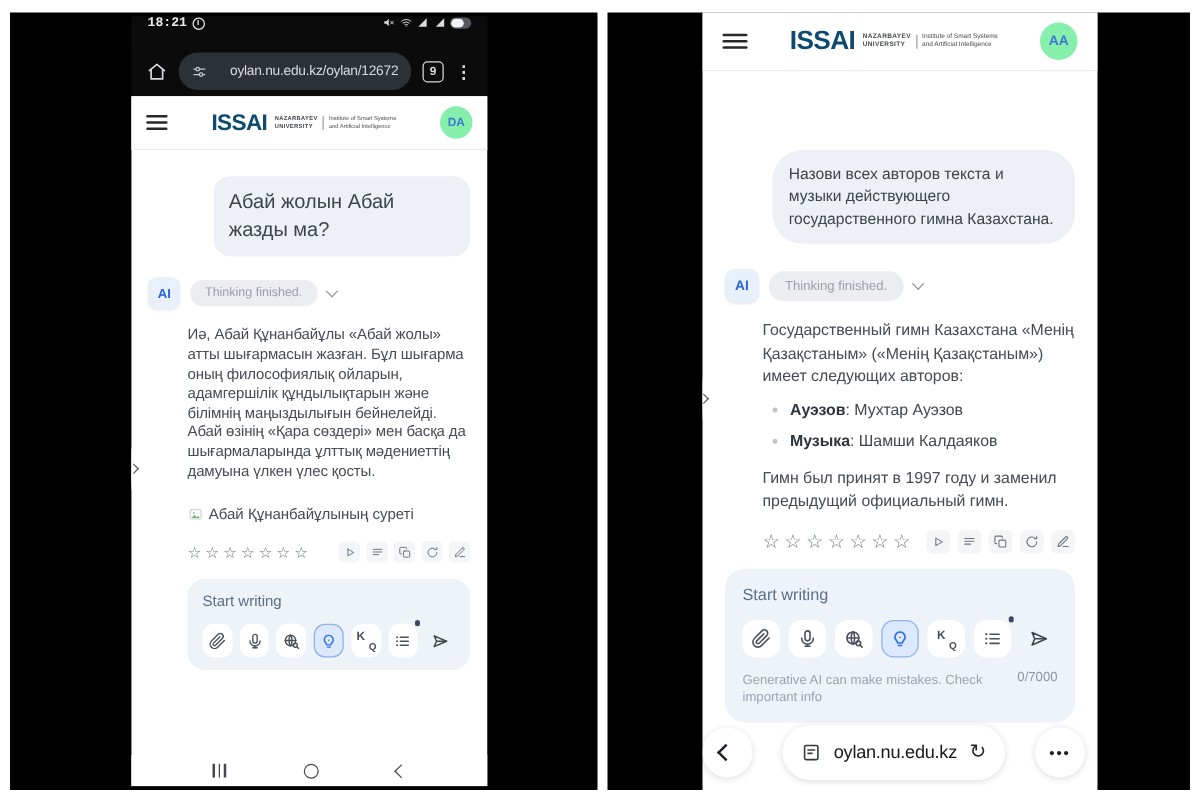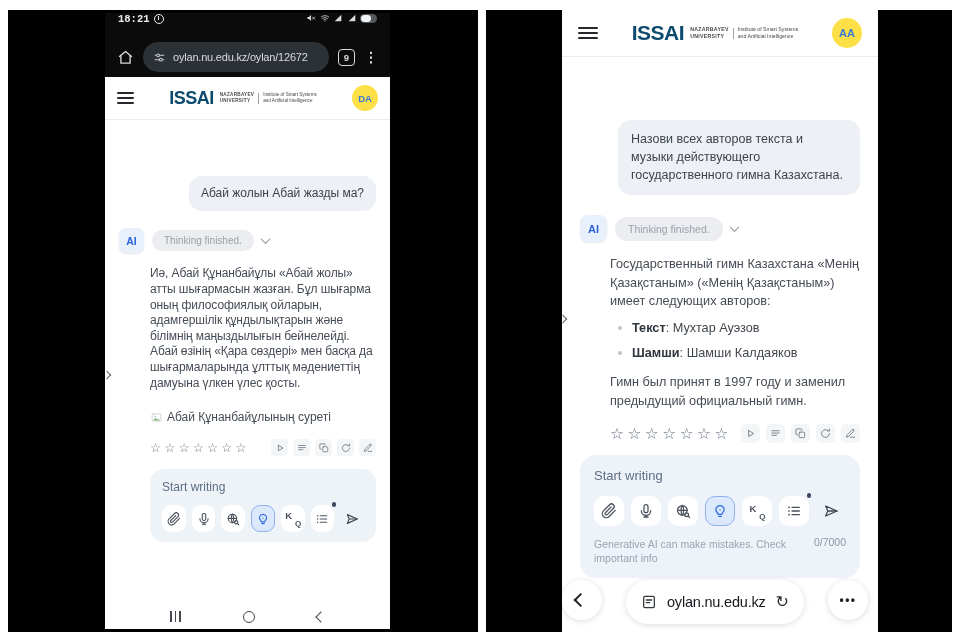--- a/index.html
+++ b/index.html
@@ -21,21 +21,21 @@
   .sb-left { display:flex; align-items:center; gap:4px; }
   .sb-clock { width:10px; height:10px; border:1.3px solid #e9ebee; border-radius:50%; position:relative; }
   .sb-clock::after { content:""; position:absolute; left:3.4px; top:1.4px; width:1.2px; height:3.4px; background:#e9ebee; }
   .sb-right { display:flex; align-items:center; gap:3.5px; color:#d9dce0; }
   .sb-right svg { width:10px; height:10px; }
   .battery { width:17px; height:9px; border-radius:4.5px; background:#55585c; position:relative; overflow:hidden; }
   .battery i { position:absolute; left:1px; top:1px; bottom:1px; width:10px; border-radius:3.5px; background:#f2f3f5; }
 
   .urlbar { height:40px; display:flex; align-items:center; gap:9px; padding:0 12px; background:#0b0b0b; }
   .urlbar .home { color:#d6d9dd; } .urlbar .home svg { width:17px; height:17px; }
-  .url-pill { flex:1; height:30px; background:#2c3136; border-radius:16px; display:flex; align-items:center; gap:7px; padding:0 10px; min-width:0; }
+  .url-pill { flex:1; height:30px; background:#2c3136; border-radius:16px; display:flex; align-items:center; gap:18px; padding:0 10px; min-width:0; }
   .url-pill svg { width:13px; height:13px; color:#c7cbd0; flex-shrink:0; }
   .url-text { color:#d7dade; font-size:11px; letter-spacing:-0.2px; white-space:nowrap; overflow:hidden; }
   .tab-box { width:17px; height:17px; border:1.6px solid #d6d9dd; border-radius:4px; color:#d6d9dd; font-size:9.5px; font-weight:bold; display:flex; align-items:center; justify-content:center; flex-shrink:0; }
   .menu-dots { color:#d6d9dd; font-size:14px; font-weight:bold; line-height:1; flex-shrink:0; }
 
   .webview { position:absolute; top:64px; left:0; right:0; bottom:0; background:#fff; display:flex; flex-direction:column; }
 
   
   .site-header { border-bottom:1px solid #ececec; display:flex; align-items:center; flex-shrink:0; background:#fff; }
   .hd-l { height:43px; padding:0 12px; }
@@ -45,30 +45,30 @@
   .burger i { height:2.2px; background:#26282b; border-radius:1px; }
   .logo-wrap { display:flex; align-items:center; gap:6px; flex:1; justify-content:center; }
   .logo-issai { font-weight:800; color:#0c4a6e; letter-spacing:-0.5px; }
   .hd-l .logo-issai { font-size:18px; } .hd-r .logo-issai { font-size:21px; }
   .logo-org { display:flex; align-items:center; gap:4px; }
   .org-a, .org-b { display:flex; flex-direction:column; color:#44484d; line-height:1.35; }
   .org-a { font-weight:bold; letter-spacing:0.3px; }
   .hd-l .org-a, .hd-l .org-b { font-size:4.6px; }
   .hd-r .org-a, .hd-r .org-b { font-size:5.2px; }
   .org-div { width:1px; height:11px; background:#9aa0a6; }
-  .avatar { border-radius:50%; background:#fde047; color:#3b79d6; font-weight:bold; display:flex; align-items:center; justify-content:center; flex-shrink:0; }
+  .avatar { border-radius:50%; background:#86efac; color:#3b79d6; font-weight:bold; display:flex; align-items:center; justify-content:center; flex-shrink:0; }
   .hd-l .avatar { width:26px; height:26px; font-size:9.5px; }
   .hd-r .avatar { width:30px; height:30px; font-size:11px; }
 
   
   .chat { flex:1; padding:0 14px; overflow:hidden; position:relative; }
   .row-user { display:flex; justify-content:flex-end; }
   .bubble { background:#edf0f4; border-radius:13px; color:#3d444c; }
   .chat-l .row-user { margin-top:21px; }
-  .chat-l .bubble { max-width:205px; padding:9px 12px; font-size:12px; line-height:1.45;margin-top:35px; }
+  .chat-l .bubble { max-width:205px; padding:9px 12px; font-size:16px; line-height:1.45; }
   .ai-row { display:flex; align-items:center; gap:8px; }
   .chat-l .ai-row { margin-top:17px; }
   .ai-badge { border-radius:7px; background:#e8f0fc; color:#2b63d9; font-weight:800; display:flex; align-items:center; justify-content:center; box-shadow:0 1px 2px rgba(0,0,0,.10); }
   .chat-l .ai-badge { width:25px; height:25px; font-size:10.5px; }
   .think-pill { background:#ebedf0; border-radius:12px; color:#9aa1aa; }
   .chat-l .think-pill { padding:5px 12px; font-size:10px; }
   .chev-d { width:7px; height:7px; border-right:1.6px solid #8a9097; border-bottom:1.6px solid #8a9097; transform:rotate(45deg) translate(-1px,-1px); }
 
   .chat-l .answer { padding-left:31px; }
   .ans-p { color:#454c55; }
@@ -102,42 +102,42 @@
   .kq i { position:absolute; right:-1px; bottom:-2px; font-size:8px; font-style:normal; font-weight:600; }
 
   .navbar { height:25px; flex-shrink:0; background:#fff; display:flex; align-items:center; justify-content:center; gap:62px; }
   .recents { display:flex; gap:2.6px; } .recents i { width:1.8px; height:11px; background:#45494f; }
   .homebtn { width:12px; height:12px; border:1.8px solid #45494f; border-radius:50%; }
   .backbtn { width:8px; height:8px; border-left:1.8px solid #45494f; border-bottom:1.8px solid #45494f; transform:rotate(45deg); }
 
   
   .chat-r { position:absolute; top:48px; left:0; right:0; bottom:0; padding:0 18px; overflow:hidden; }
   .chat-r .row-user { margin-top:62px; }
-  .chat-r .bubble { max-width:242px; padding:11px 13px; font-size:12.5px; line-height:1.42; }
+  .chat-r .bubble { max-width:242px; padding:11px 13px; font-size:12.5px; line-height:1.42;border-radius:24px; }
   .chat-r .ai-row { margin-top:20px; }
   .chat-r .ai-badge { width:27px; height:27px; font-size:11px; border-radius:8px; }
   .chat-r .think-pill { padding:6px 13px; font-size:10.5px; }
   .chat-r .answer { padding-left:30px; }
   .chat-r .ans-p { margin-top:13px; font-size:12.7px; line-height:1.45; }
   .bullets { margin-top:10px; list-style:none; padding-left:8px; }
   .bullets li { display:flex; align-items:baseline; gap:10px; margin-top:11px; font-size:12.7px; color:#41474e; }
   .b-dot { width:4px; height:4px; border-radius:50%; background:#c0c5cb; flex-shrink:0; position:relative; top:-2px; }
   .bullets b { color:#2f353c; }
   .chat-r .rate-row { margin-top:14px; }
   .chat-r .stars { gap:3.5px; font-size:15.5px; }
   .chat-r .actions { gap:6px; }
   .chat-r .act-btn { width:19px; height:19px; border-radius:5px; } .chat-r .act-btn svg { width:11px; height:11px; }
   .chat-r .input-card { margin-top:12px; padding:13px 14px 12px; border-radius:16px; background:#eef3f9; position:relative; }
   .chat-r .ph-text { font-size:13px; }
   .chat-r .icon-row { margin-top:13px; gap:7px; }
   .chat-r .in-btn { width:30px; height:30px; border-radius:10px; } .chat-r .in-btn svg { width:16px; height:16px; }
   .disclaimer { margin-top:11px; font-size:10.5px; line-height:1.35; color:#9aa3b0; width:210px; }
   .counter { position:absolute; right:14px; bottom:30px; font-size:10.5px; color:#8c95a3; }
 
-  .bottom-bar { position:absolute; left:0; right:10px; bottom:8px; display:flex; gap:24px; z-index:5; }
+  .bottom-bar { position:absolute; left:0; right:10px; bottom:8px; display:flex; align-items:center; gap:24px; z-index:5; }
   .bb-circle { width:40px; height:40px; border-radius:50%; background:#fff; box-shadow:0 1px 6px rgba(0,0,0,.14); display:flex; align-items:center; justify-content:center; color:#1f2328; flex-shrink:0; }
   .bb-back { width:10px; height:10px; border-left:2.2px solid #1f2328; border-bottom:2.2px solid #1f2328; transform:rotate(45deg) translate(-1px,1px); }
   .bb-more { font-size:12px; letter-spacing:1.5px; font-weight:bold; color:#1f2328; }
   .bb-pill { flex:1; height:44px; border-radius:22px; background:#fff; box-shadow:0 1px 6px rgba(0,0,0,.14); display:flex; align-items:center; justify-content:center; gap:10px; padding:0 12px; min-width:0; }
   .bb-pill svg { width:16px; height:16px; color:#33383d; flex-shrink:0; }
   .bb-url { font-size:14.5px; color:#15181c; letter-spacing:-0.2px; white-space:nowrap; }
   .bb-refresh { font-size:16px; color:#25292e; line-height:1; }
 
   .edge-chip { position:absolute; width:34px; height:34px; border-radius:50%; background:radial-gradient(circle, rgba(255,255,255,0.95) 40%, rgba(255,255,255,0)); display:flex; align-items:center; justify-content:center; z-index:6; }
   .edge-chip i { width:6px; height:6px; border-right:1.7px solid #5c6166; border-bottom:1.7px solid #5c6166; transform:rotate(-45deg); display:block; }
@@ -458,25 +458,25 @@
           <div class="ai-badge">AI</div>
           <div class="think-pill">Thinking finished.</div>
           <span class="chev-d"></span>
         </div>
 
         <div class="answer">
           <p class="ans-p">Государственный гимн Казахстана «Менің Қазақстаным» («Менің Қазақстаным») имеет следующих авторов:</p>
           <ul class="bullets">
             <li>
               <span class="b-dot"></span>
-              <span><b>Текст</b><span>: Мухтар Ауэзов</span></span>
+              <span><b>Ауэзов</b><span>: Мухтар Ауэзов</span></span>
             </li>
             <li>
               <span class="b-dot"></span>
-              <span><b>Шамши</b><span>: Шамши Калдаяков</span></span>
+              <span><b>Музыка</b><span>: Шамши Калдаяков</span></span>
             </li>
           </ul>
           <p class="ans-p">Гимн был принят в 1997 году и заменил предыдущий официальный гимн.</p>
 
           <div class="rate-row">
             <div class="stars">
               <span>☆</span>
                 <span>☆</span>
                 <span>☆</span>
                 <span>☆</span>

